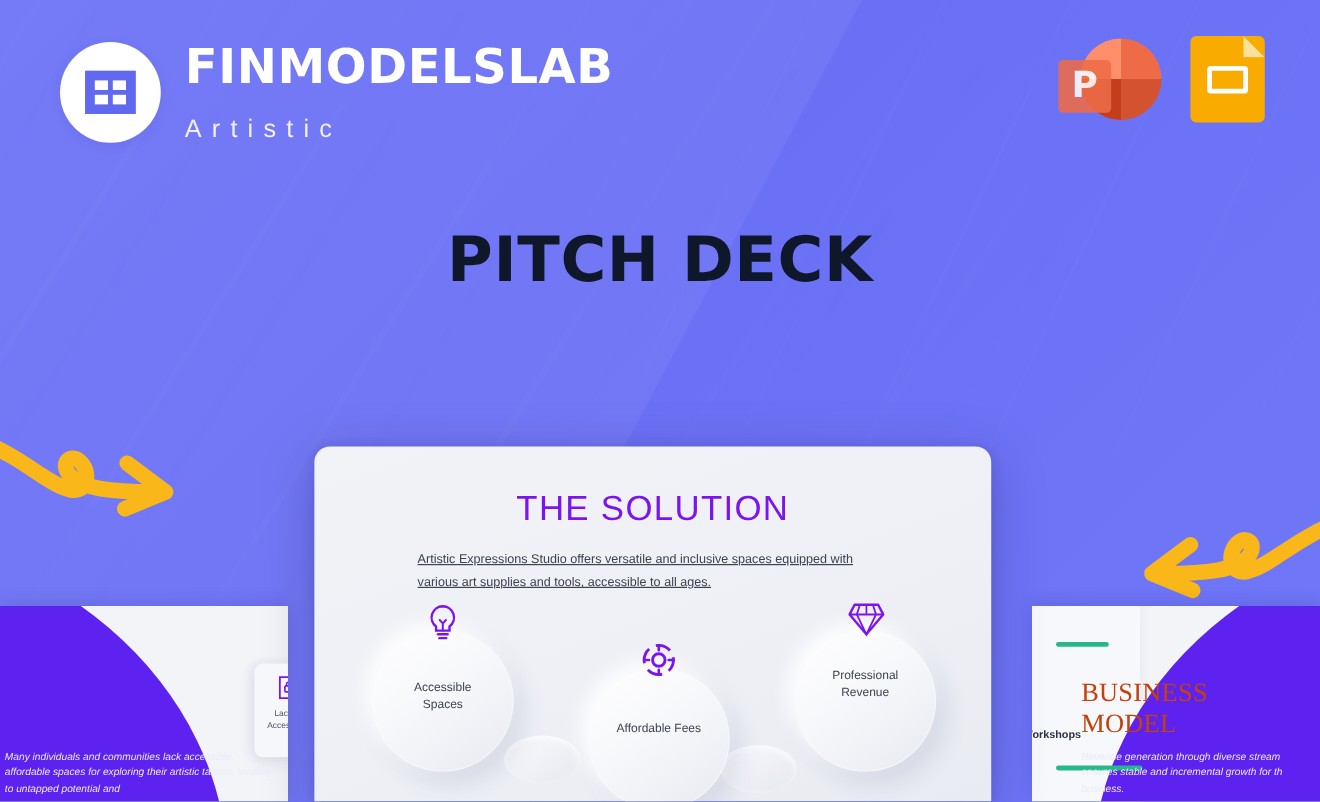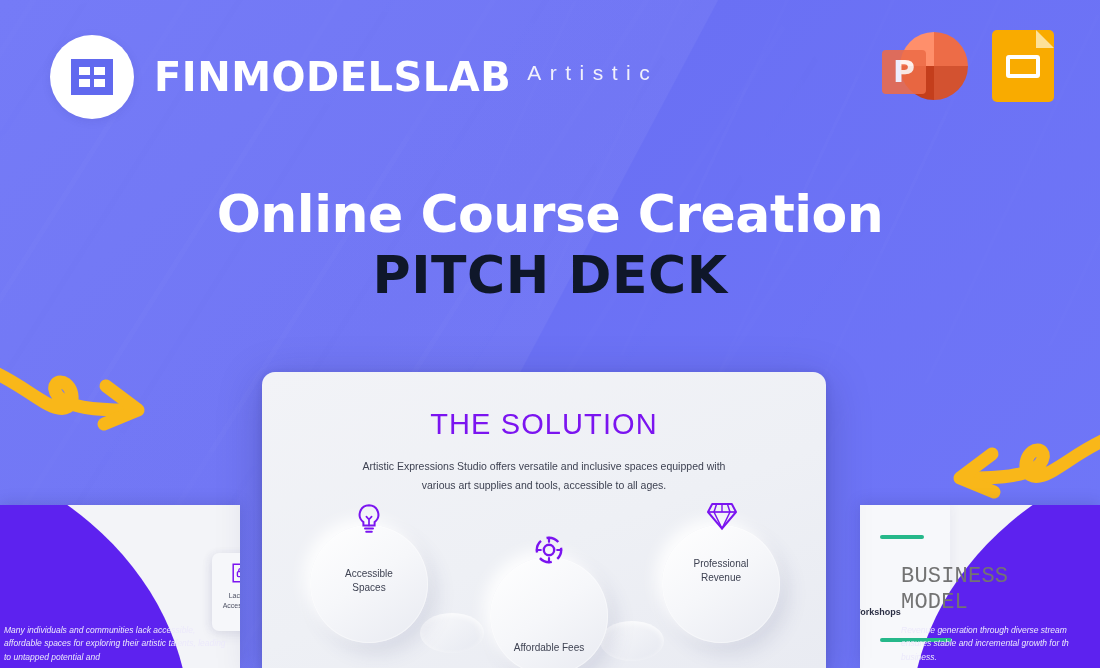--- a/index.html
+++ b/index.html
@@ -46,21 +46,21 @@
   #logo-area { position:absolute; left:50px; top:35px; display:flex; align-items:center; gap:20px; }
   #logo-mark {
     width:84px; height:84px; border-radius:50%; background:#ffffff;
     display:flex; align-items:center; justify-content:center;
     box-shadow:0 2px 10px rgba(40,40,120,0.10);
   }
   #logo-grid { display:grid; grid-template-columns:1fr 1fr; grid-template-rows:1fr 1fr; gap:4px;
                width:42px; height:36px; padding:4px; border:4px solid #6169ef; }
   #logo-grid span { background:#ffffff; border:0; }
   #logo-grid { background:#6169ef; }
-  #logo-text { display:flex; flex-direction:row;gap:16px; }
+  #logo-text { display:flex; flex-direction:column;gap:16px; }
   #logo-wordmark {
     font-size:40px; font-weight:bold; color:#ffffff; letter-spacing:0.5px; line-height:1;
     font-family:"DejaVu Sans", sans-serif;
   }
   #logo-sub {
     font-size:21px; color:#f2f1fb; letter-spacing:8.5px; margin-top:5px; line-height:1;
     font-family:"Liberation Sans", sans-serif;
   }
 
   
@@ -127,22 +127,22 @@
   }
   #slide-business .blob {
     right:-150px; bottom:-60px; width:340px; height:290px;
     border-radius:100% 0 0 0 / 100% 0 0 0;
   }
 
   .slide-txt { position:absolute; z-index:3; }
   #problem-txt  { left:4px;  bottom:3px; width:225px; }
   #business-txt { right:4px; bottom:3px; width:195px; text-align:left; }
   .slide-title {
-    font-size:22px; color:#737373; line-height:1.18; letter-spacing:0.2px;
-    font-family:Liberation Mono, monospace; font-weight:400;
+    font-size:22px; color:#c2410c; line-height:1.18; letter-spacing:0.2px;
+    font-family:Liberation Serif, serif; font-weight:400;
   }
   .slide-body {
     font-size:8.5px; color:#ece9fb; line-height:1.62; margin-top:8px;
     font-family:"Liberation Sans", sans-serif;
     font-style:italic;
   }
 
   
   #problem-mini-card {
     position:absolute; z-index:2; left:212px; top:48px; width:56px; height:78px;
@@ -175,23 +175,24 @@
     border-radius:13px 13px 0 0;
     box-shadow:0 10px 44px rgba(30,30,90,0.26), 0 2px 10px rgba(30,30,90,0.14);
     overflow:hidden;
   }
   #solution-title {
     margin-top:36px; text-align:center;
     font-size:29px; color:#7b14f0; letter-spacing:1.1px;
     font-family:"Liberation Sans", sans-serif; font-weight:400;
   }
   #solution-desc {
-    margin:16px auto 0; width:392px; text-align:center;
+    margin:16px auto 0; width:392px; 
     font-size:10.5px; color:#3e4252; line-height:1.82;
     font-family:"Liberation Sans", sans-serif;
+    text-decoration:underline;
   }
 
   #solution-items { position:relative; margin-top:6px; height:160px; }
   .sol-item { position:absolute; }
   .sol-bubble {
     position:absolute; border-radius:50%;
     background:linear-gradient(145deg,#ffffff 0%, #f6f7fa 48%, #e8eaf1 100%);
     box-shadow: -6px -6px 16px rgba(255,255,255,0.95),
                  8px 10px 20px rgba(60,66,120,0.13),
                  inset 0 0 0 1px rgba(255,255,255,0.4);
@@ -202,21 +203,21 @@
   }
   .sol-icon { position:absolute; }
 
   
   #sol-1 .sol-bubble { left:0;   top:24px; width:118px; height:118px; }
   #sol-1 .sol-icon   { left:44px; top:2px; }
   #sol-1 .sol-label  { left:0;   top:66px; width:118px; }
 
   #sol-2 .sol-bubble { left:0;   top:56px; width:118px; height:118px; }
   #sol-2 .sol-icon   { left:44px; top:34px; }
-  #sol-2 .sol-label  { left:-6px; top:100px; width:130px;margin-top:40px; }
+  #sol-2 .sol-label  { left:-6px; top:100px; width:130px; }
 
   #sol-3 .sol-bubble { left:0;   top:24px; width:118px; height:118px; }
   #sol-3 .sol-icon   { left:44px; top:0px; }
   #sol-3 .sol-label  { left:0;   top:56px; width:118px; }
 
   #sol-1 { left:48px;  top:0; width:118px; height:160px; }
   #sol-2 { left:228px; top:0; width:118px; height:160px; }
   #sol-3 { left:400px; top:0; width:118px; height:160px; }
 
   
@@ -259,21 +260,20 @@
     </div>
   </div>
   <div class="fmt-badge" id="icon-google-slides">
     <div class="gs-doc"></div>
     <div class="gs-fold"></div>
     <div class="gs-screen"></div>
   </div>
 </div>
 
 <div id="headline">
-  <div id="headline-line1">Online Course Creation</div>
   <div id="headline-line2">PITCH DECK</div>
 </div>
 
 <svg id="arrow-left" viewBox="0 0 185 95">
   <path d="M-8 14 C 30 28, 52 52, 70 56 C 86 60, 88 40, 78 32 C 70 26, 62 34, 70 44 C 80 56, 110 58, 140 58" fill="none" stroke="#f9b719" stroke-width="13" stroke-linecap="round"></path>
   <path d="M118 34 L 150 58 L 116 72" fill="none" stroke="#f9b719" stroke-width="13" stroke-linecap="round" stroke-linejoin="round"></path>
 </svg>
 <svg id="arrow-right" viewBox="0 0 185 95">
   <g transform="translate(185,0) scale(-1,1)">
     <path d="M-8 14 C 30 28, 52 52, 70 56 C 86 60, 88 40, 78 32 C 70 26, 62 34, 70 44 C 80 56, 110 58, 140 58" fill="none" stroke="#f9b719" stroke-width="13" stroke-linecap="round"></path>

